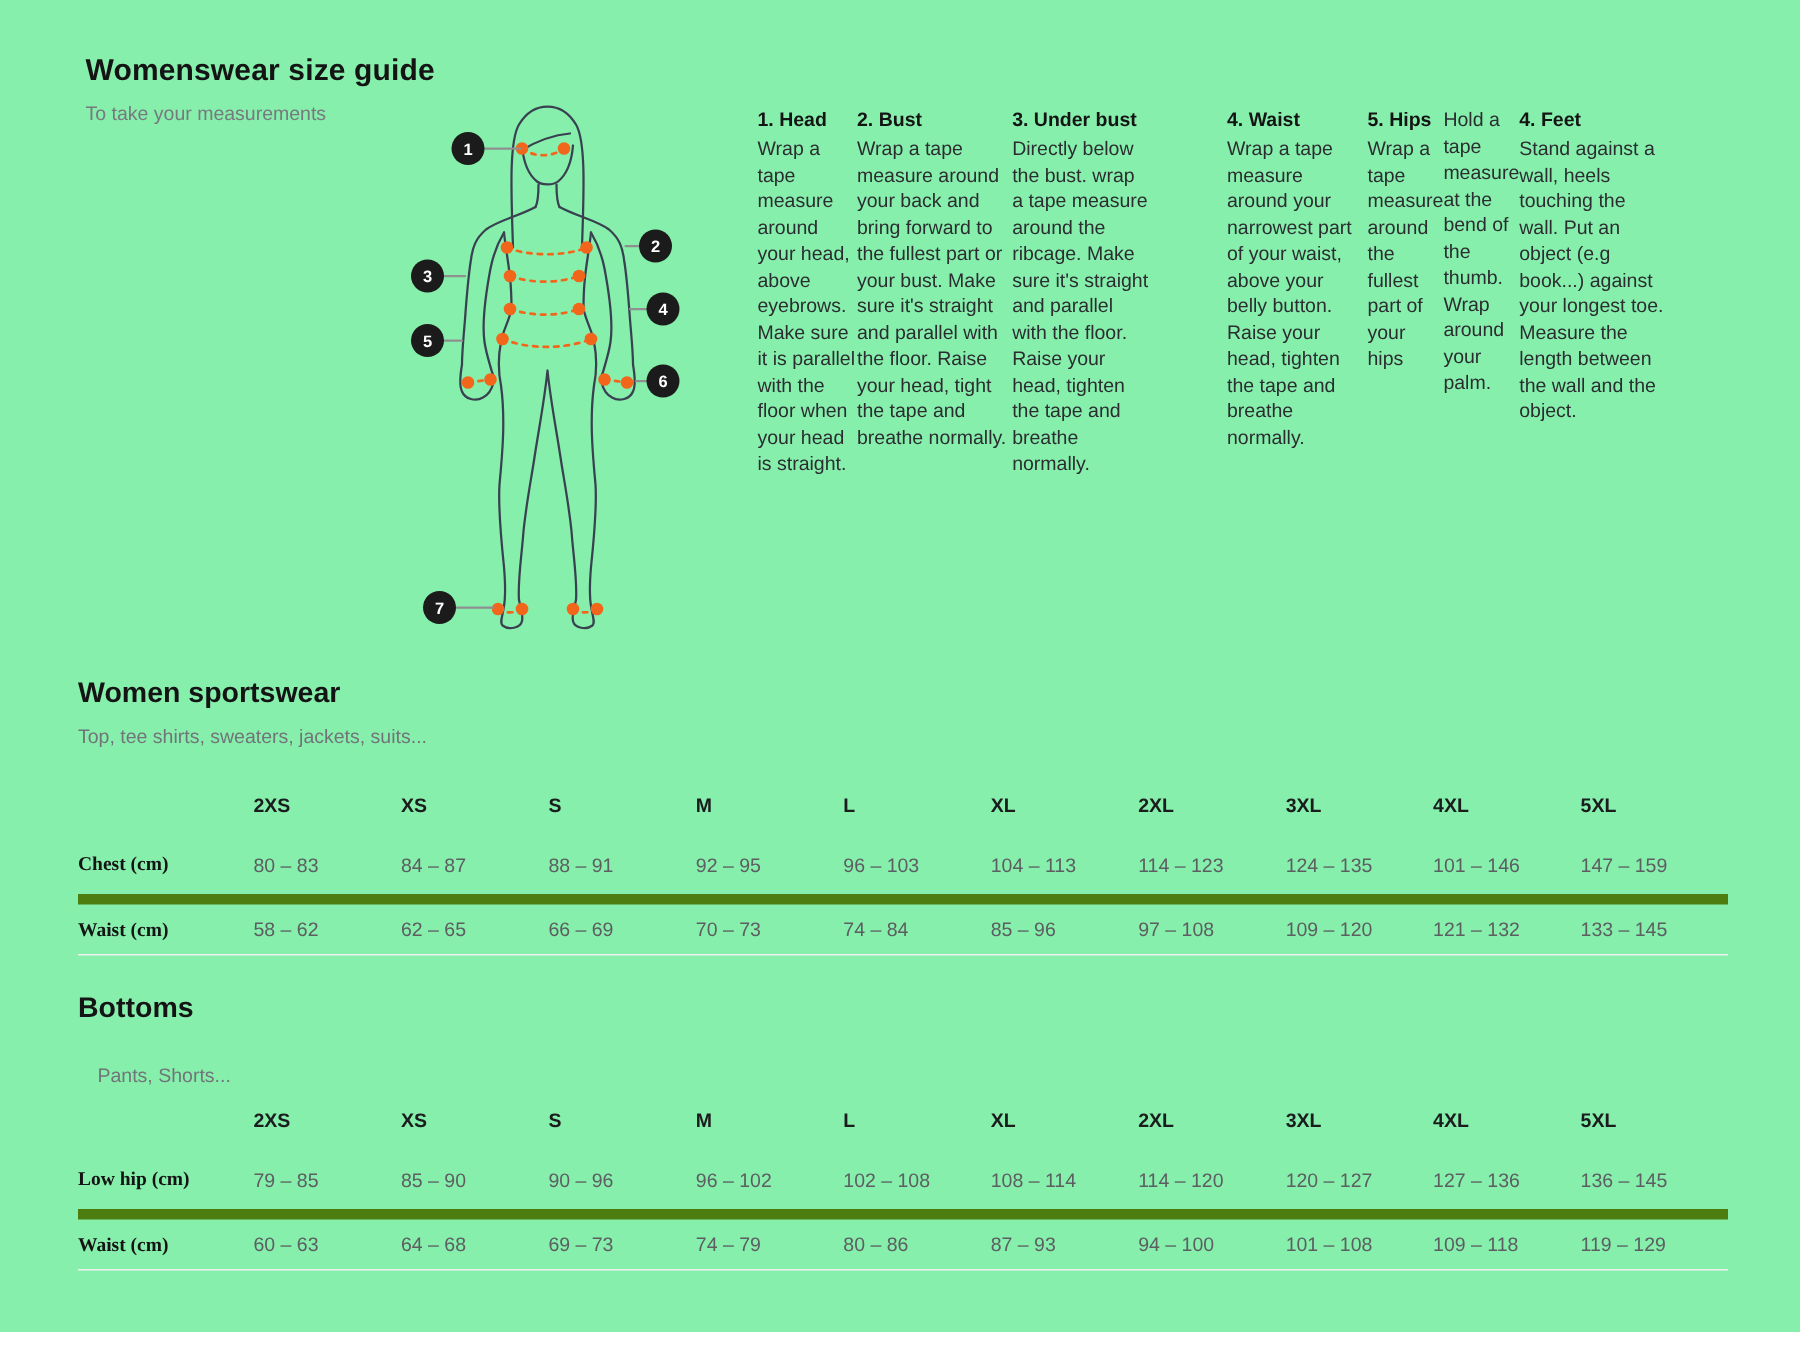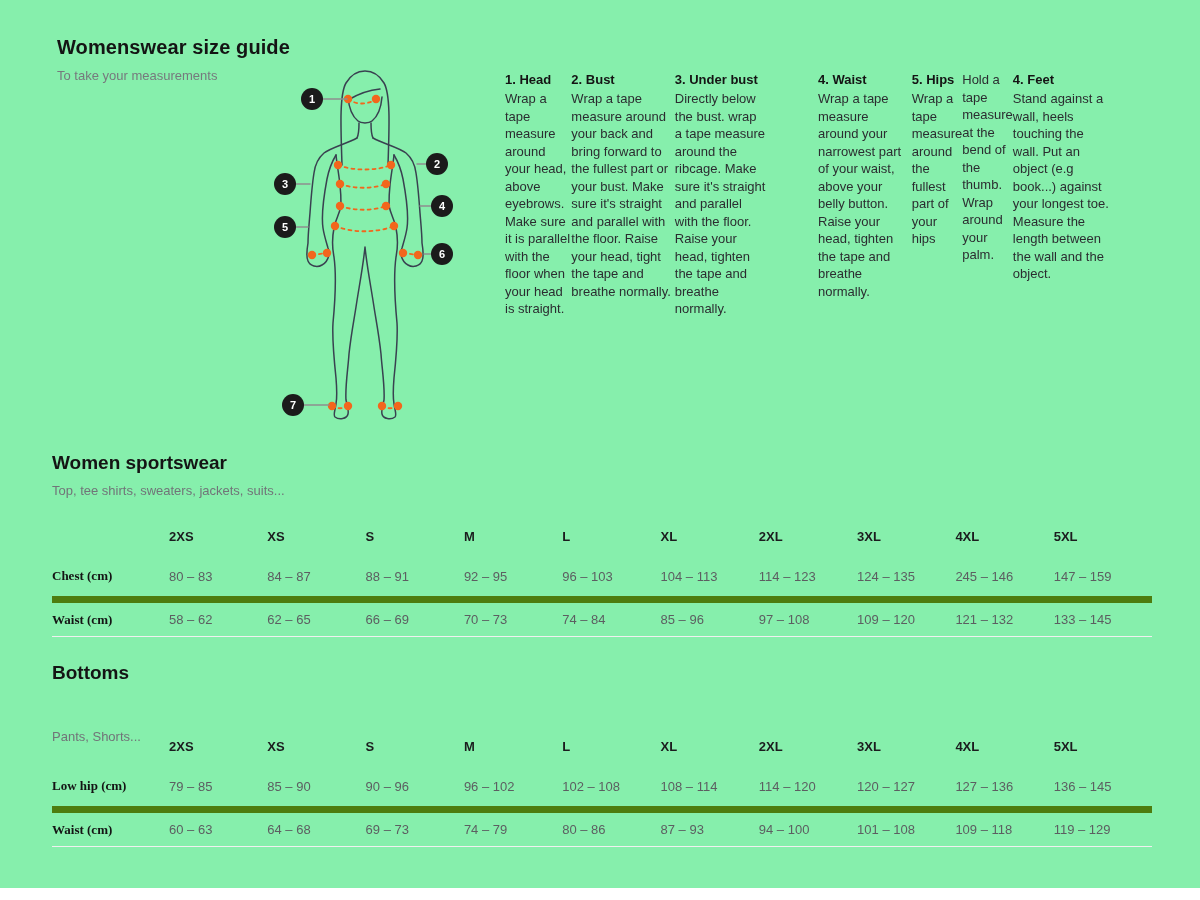--- a/index.html
+++ b/index.html
@@ -19,21 +19,21 @@
   .instr-col.col2 { left:818px; width:292px; }
   .instruction-item { margin-bottom:18px; }
   .instruction-title { font-size:13px; font-weight:700; color:#141414; line-height:18px; margin-bottom:1px; }
   .instruction-body { font-size:13px; color:#2b2d30; line-height:17.5px; }
 
   .section-title { position:absolute; left:52px; font-size:19px; font-weight:700; color:#141414; }
   .section-subtitle { position:absolute; left:52px; font-size:13px; color:#717478; }
   #section1-title { top:452px; }
   #section1-subtitle { top:483px; }
   #section2-title { top:662px; }
-  #section2-subtitle { top:729px; }
+  #section2-subtitle { top:709px;margin-left:13px; }
 
   .size-table { position:absolute; left:52px; width:1100px; border-bottom:1px solid #f0f0f0; }
   #table1 { top:516px; }
   #table2 { top:726px; }
   .t-row { display:grid; grid-template-columns:117px repeat(10, 1fr); align-items:center; height:40px; }
   .t-data + .t-data { border-top:7px solid #4d7c0f; }
   .t-col-header { font-size:13px; font-weight:700; color:#1b1c1e; }
   .t-label { font-size:13px; font-weight:600; color:#141414;font-family:Liberation Serif, serif; }
   .t-cell { font-size:13px; color:#5c5e61; }
 </style>
@@ -181,21 +181,21 @@
       <div class="t-row t-data">
         <div class="t-label">Chest (cm)</div>
         <div class="t-cell">80 – 83</div>
         <div class="t-cell">84 – 87</div>
         <div class="t-cell">88 – 91</div>
         <div class="t-cell">92 – 95</div>
         <div class="t-cell">96 – 103</div>
         <div class="t-cell">104 – 113</div>
         <div class="t-cell">114 – 123</div>
         <div class="t-cell">124 – 135</div>
-        <div class="t-cell">245 – 146</div>
+        <div class="t-cell">101 – 146</div>
         <div class="t-cell">147 – 159</div>
       </div>
       <div class="t-row t-data">
         <div class="t-label">Waist (cm)</div>
         <div class="t-cell">58 – 62</div>
         <div class="t-cell">62 – 65</div>
         <div class="t-cell">66 – 69</div>
         <div class="t-cell">70 – 73</div>
         <div class="t-cell">74 – 84</div>
         <div class="t-cell">85 – 96</div>

